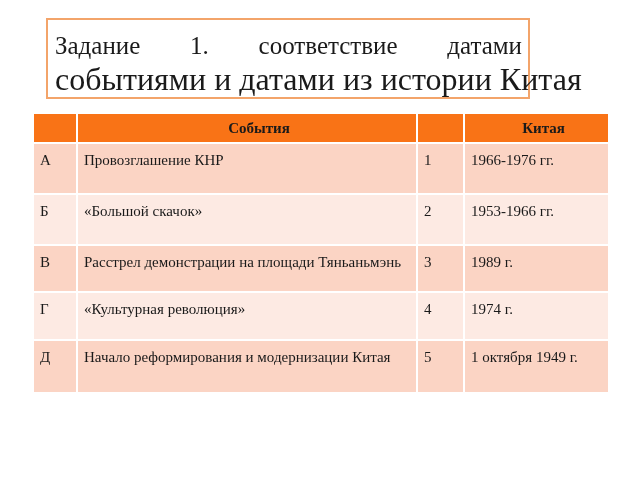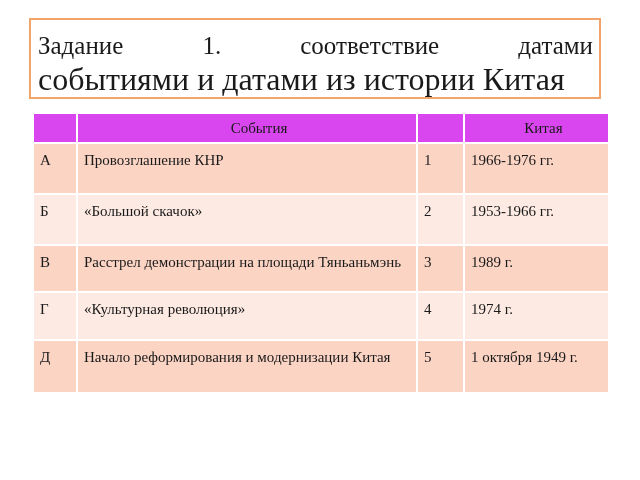--- a/index.html
+++ b/index.html
@@ -1,24 +1,24 @@
 <!DOCTYPE html>
 <html><head>
 <meta charset="utf-8">
 <style>
   html, body { margin:0; padding:0; }
   body { width:640px; height:480px; background:#ffffff; position:relative; overflow:hidden;
          font-family:"Liberation Serif", "DejaVu Serif", serif; color:#1a1a1a; }
-  .title-box { position:absolute; left:29px; top:18px; width:572px; height:81px;
+  .title-box { position:absolute; left:46px; top:18px; width:484px; height:81px;
                border:2px solid #f3a46a; box-sizing:border-box; padding:9px 6px 0 7px; }
   .title-line1 { font-size:25px; line-height:34px; display:flex; justify-content:space-between; white-space:nowrap; }
   .title-line2 { font-size:32px; line-height:32px; white-space:nowrap; }
   table { position:absolute; left:32px; top:112px; width:576px; border-collapse:collapse; table-layout:fixed; }
   td, th { border:2px solid #ffffff; vertical-align:top; font-size:15px; line-height:18px; padding:7px 6px 0 6px; box-sizing:border-box; }
-  th { background:#d946ef; font-weight:normal; height:30px; padding-top:5px; text-align:center; }
+  th { background:#f97316; font-weight:bold; height:30px; padding-top:5px; text-align:center; }
   th.events-h { text-align:center; padding-left:30px; }
   th.dates-h { text-align:center; padding-left:20px; }
   tr.odd td { background:#fbd4c4; }
   tr.even td { background:#fdeae3; }
   col.c1 { width:44px; } col.c2 { width:340px; } col.c3 { width:47px; } col.c4 { width:145px; }
   tr.r1 td { height:51px; } tr.r2 td { height:51px; } tr.r3 td { height:47px; } tr.r4 td { height:48px; } tr.r5 td { height:53px; }
 </style>
 </head>
 <body>
 

